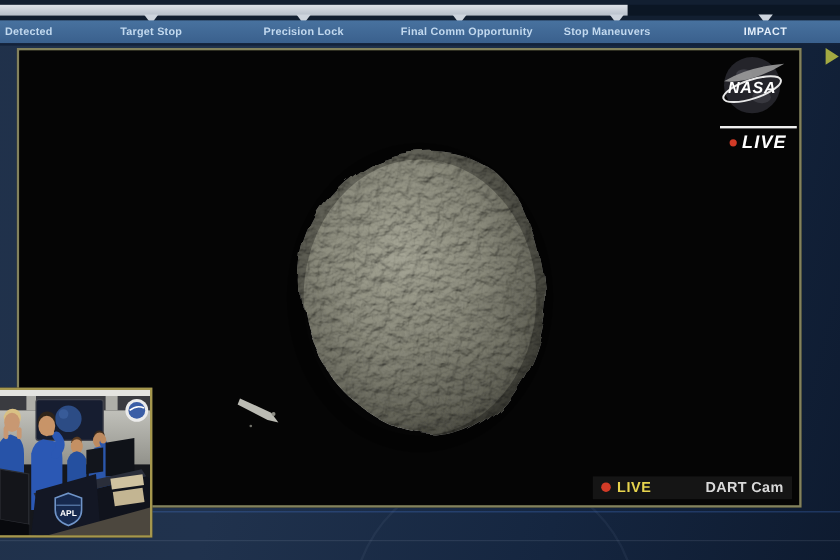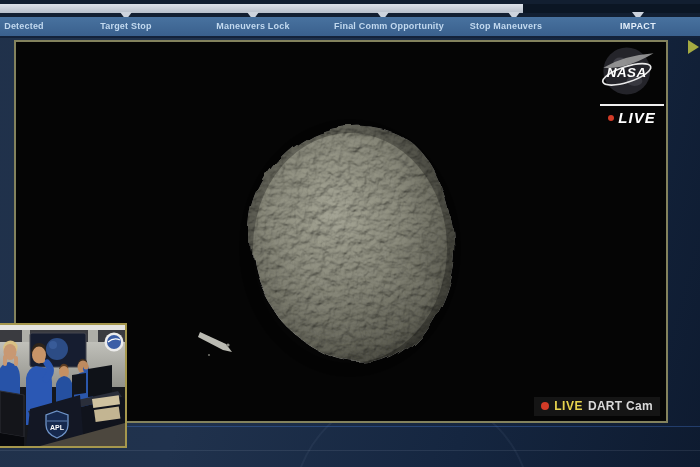--- a/index.html
+++ b/index.html
@@ -38,21 +38,21 @@
   .nasa-bug{position:absolute;right:2px;top:3px;width:64px;text-align:left;}
   .nasa-bug .rule{height:2px;background:#efefef;margin:3px 0 3px 0;}
   .live-row{display:flex;align-items:center;justify-content:center;gap:4px;}
   .live-dot{width:6px;height:6px;border-radius:50%;background:#d23b27;}
   .live-text{color:#fff;font-size:15px;font-weight:700;font-style:italic;letter-spacing:1px;}
   
   .cam-bug{position:absolute;right:6px;bottom:5px;display:flex;align-items:center;gap:5px;
            background:rgba(34,34,34,.55);padding:2px 7px 3px 7px;}
   .cam-dot{width:8px;height:8px;border-radius:50%;background:#d23b27;}
   .cam-live{color:#e7d44e;font-size:12px;font-weight:700;letter-spacing:.5px;}
-  .cam-name{color:#d9d9d9;font-size:12px;font-weight:700;letter-spacing:.3px;}
+  .cam-name{color:#d9d9d9;font-size:12px;font-weight:700;letter-spacing:.3px;margin-left:40px;}
   
   .pip{position:absolute;left:-2px;top:323px;width:125px;height:121px;
        border:2px solid #a5974d;background:#15171c;overflow:hidden;}
 </style>
 </head>
 <body>
 
 <div class="screen">
 
   <div class="decor-circle"></div>
@@ -65,21 +65,21 @@
     <div class="tl-fill"></div>
     <div class="tl-marker" style="left:126px"></div>
     <div class="tl-marker" style="left:253px"></div>
     <div class="tl-marker" style="left:383px"></div>
     <div class="tl-marker" style="left:514px"></div>
     <div class="tl-marker" style="left:638px"></div>
   </div>
   <div class="tl-strip">
     <span class="tl-label" style="left:24px">Detected</span>
     <span class="tl-label" style="left:126px">Target Stop</span>
-    <span class="tl-label" style="left:253px">Maneuvers Lock</span>
+    <span class="tl-label" style="left:253px">Precision Lock</span>
     <span class="tl-label" style="left:506px">Stop Maneuvers</span>
     <span class="tl-label" style="left:389px">Final Comm Opportunity</span>
     <span class="tl-label impact" style="left:638px">IMPACT</span>
   </div>
 
   <div class="video-frame">
 
     <svg class="feed" width="650" height="379" viewBox="0 0 650 379">
       <defs>
         <radialGradient id="rg" cx="42%" cy="36%" r="72%">

